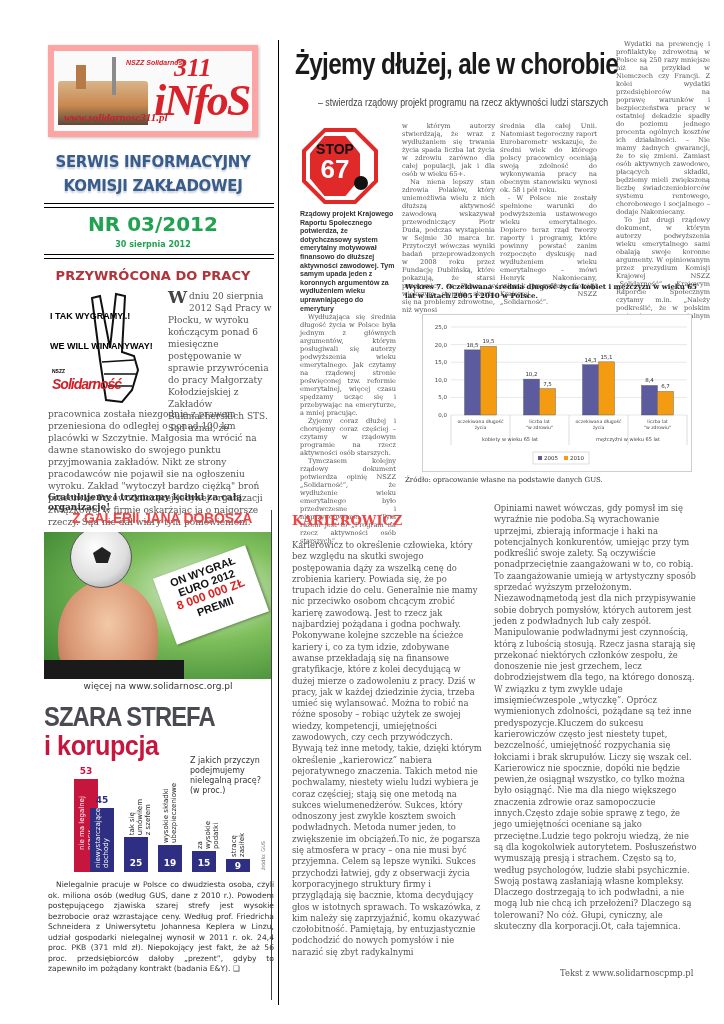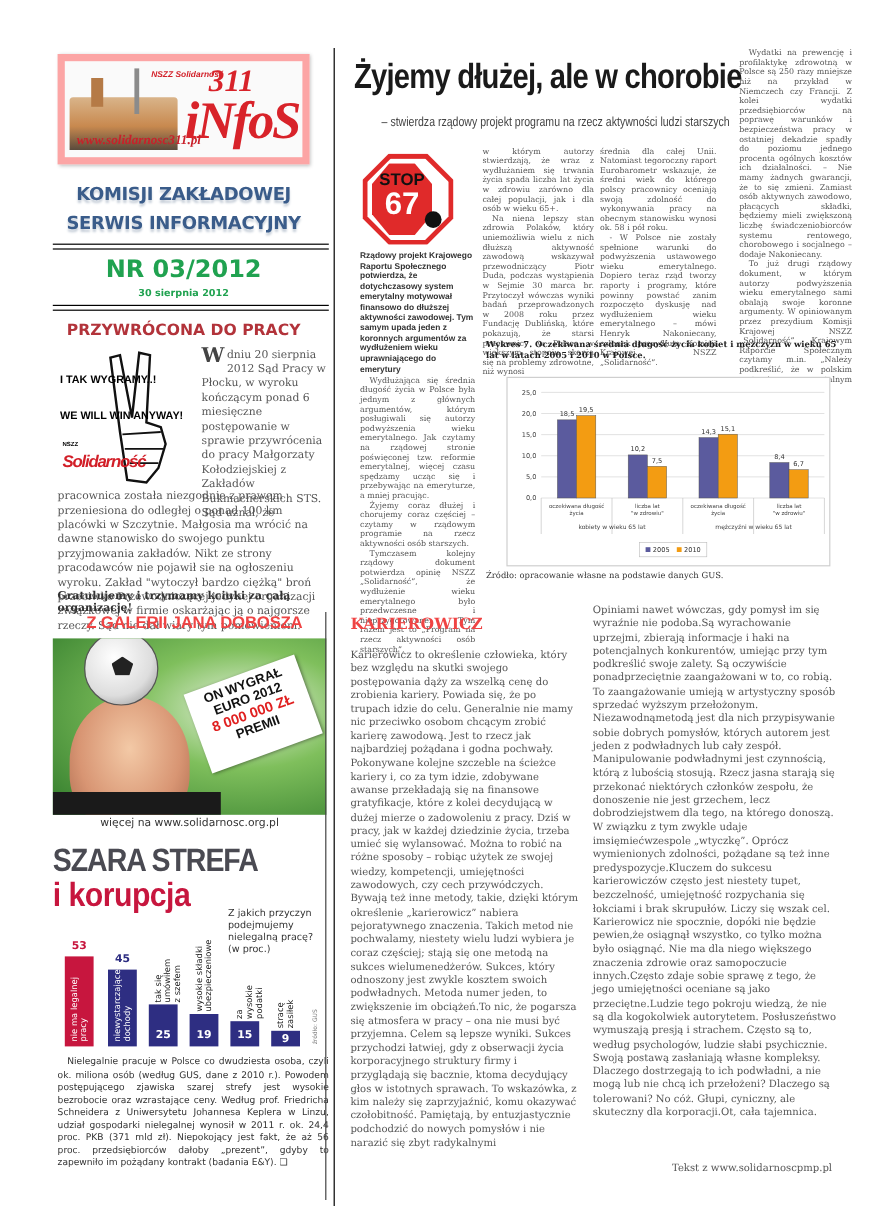--- a/index.html
+++ b/index.html
@@ -102,22 +102,22 @@
   <div class="castle"></div>
   <div class="tower"></div>
   <div class="column"></div>
   <div class="sol-small">NSZZ Solidarność</div>
   <div class="num">311</div>
   <div class="infos">iNfoS</div>
   <div class="url">www.solidarnosc311.pl</div>
 </div>
 
 <div class="abs serwis">
+  <div>SERWIS INFORMACYJNY</div>
   <div>KOMISJI ZAKŁADOWEJ</div>
-  <div>SERWIS INFORMACYJNY</div>
 </div>
 <div class="abs hr" style="left:44px;top:203px;width:230px;"></div>
 <div class="abs hr" style="left:44px;top:207px;width:230px;"></div>
 <div class="abs nr">NR 03/2012</div>
 <div class="abs date">30 sierpnia 2012</div>
 <div class="abs hr" style="left:44px;top:254px;width:230px;"></div>
 <div class="abs hr" style="left:44px;top:258px;width:230px;"></div>
 
 <div class="abs h-przyw">PRZYWRÓCONA DO PRACY</div>
 
@@ -152,21 +152,21 @@
   </div>
 </div>
 <div class="abs wiecej">więcej na www.solidarnosc.org.pl</div>
 
 <div class="abs szara">SZARA STREFA</div>
 <div class="abs korupcja">i korupcja</div>
 <div class="abs question">Z jakich przyczyn podejmujemy nielegalną pracę? (w proc.)</div>
 
 <div class="abs szchart" id="szchart">
   <div class="source">źródło: GUS</div>
-<div class="szbar" style="left: 4px; height: 75px; background: rgb(199, 22, 62);">
+<div class="szbar" style="left: 24px; height: 93px; background: rgb(199, 22, 62);">
       <div class="val" style="top: -13px; color: rgb(199, 22, 62);">53</div>
       <div class="vertlabel" style="left: 4px; top: 4px; color: rgb(255, 255, 255); height: 67px;">nie ma legalnej pracy</div>
     </div>
     <div class="szbar" style="left: 40px; height: 64px; background: rgb(46, 46, 130);">
       <div class="val" style="top: -13px; color: rgb(46, 46, 130);">45</div>
       <div class="vertlabel" style="left: 4px; top: 4px; color: rgb(255, 255, 255); height: 56px;">niewystarczające dochody</div>
     </div>
     <div class="szbar" style="left: 74px; height: 35px; background: rgb(46, 46, 130);">
       <div class="val" style="top: 21px; color: rgb(255, 255, 255);">25</div>
       <div class="vertlabel" style="left: 4px; bottom: 37px; color: rgb(34, 34, 34); max-height: 60px;">tak się umówiłem z szefem</div>

